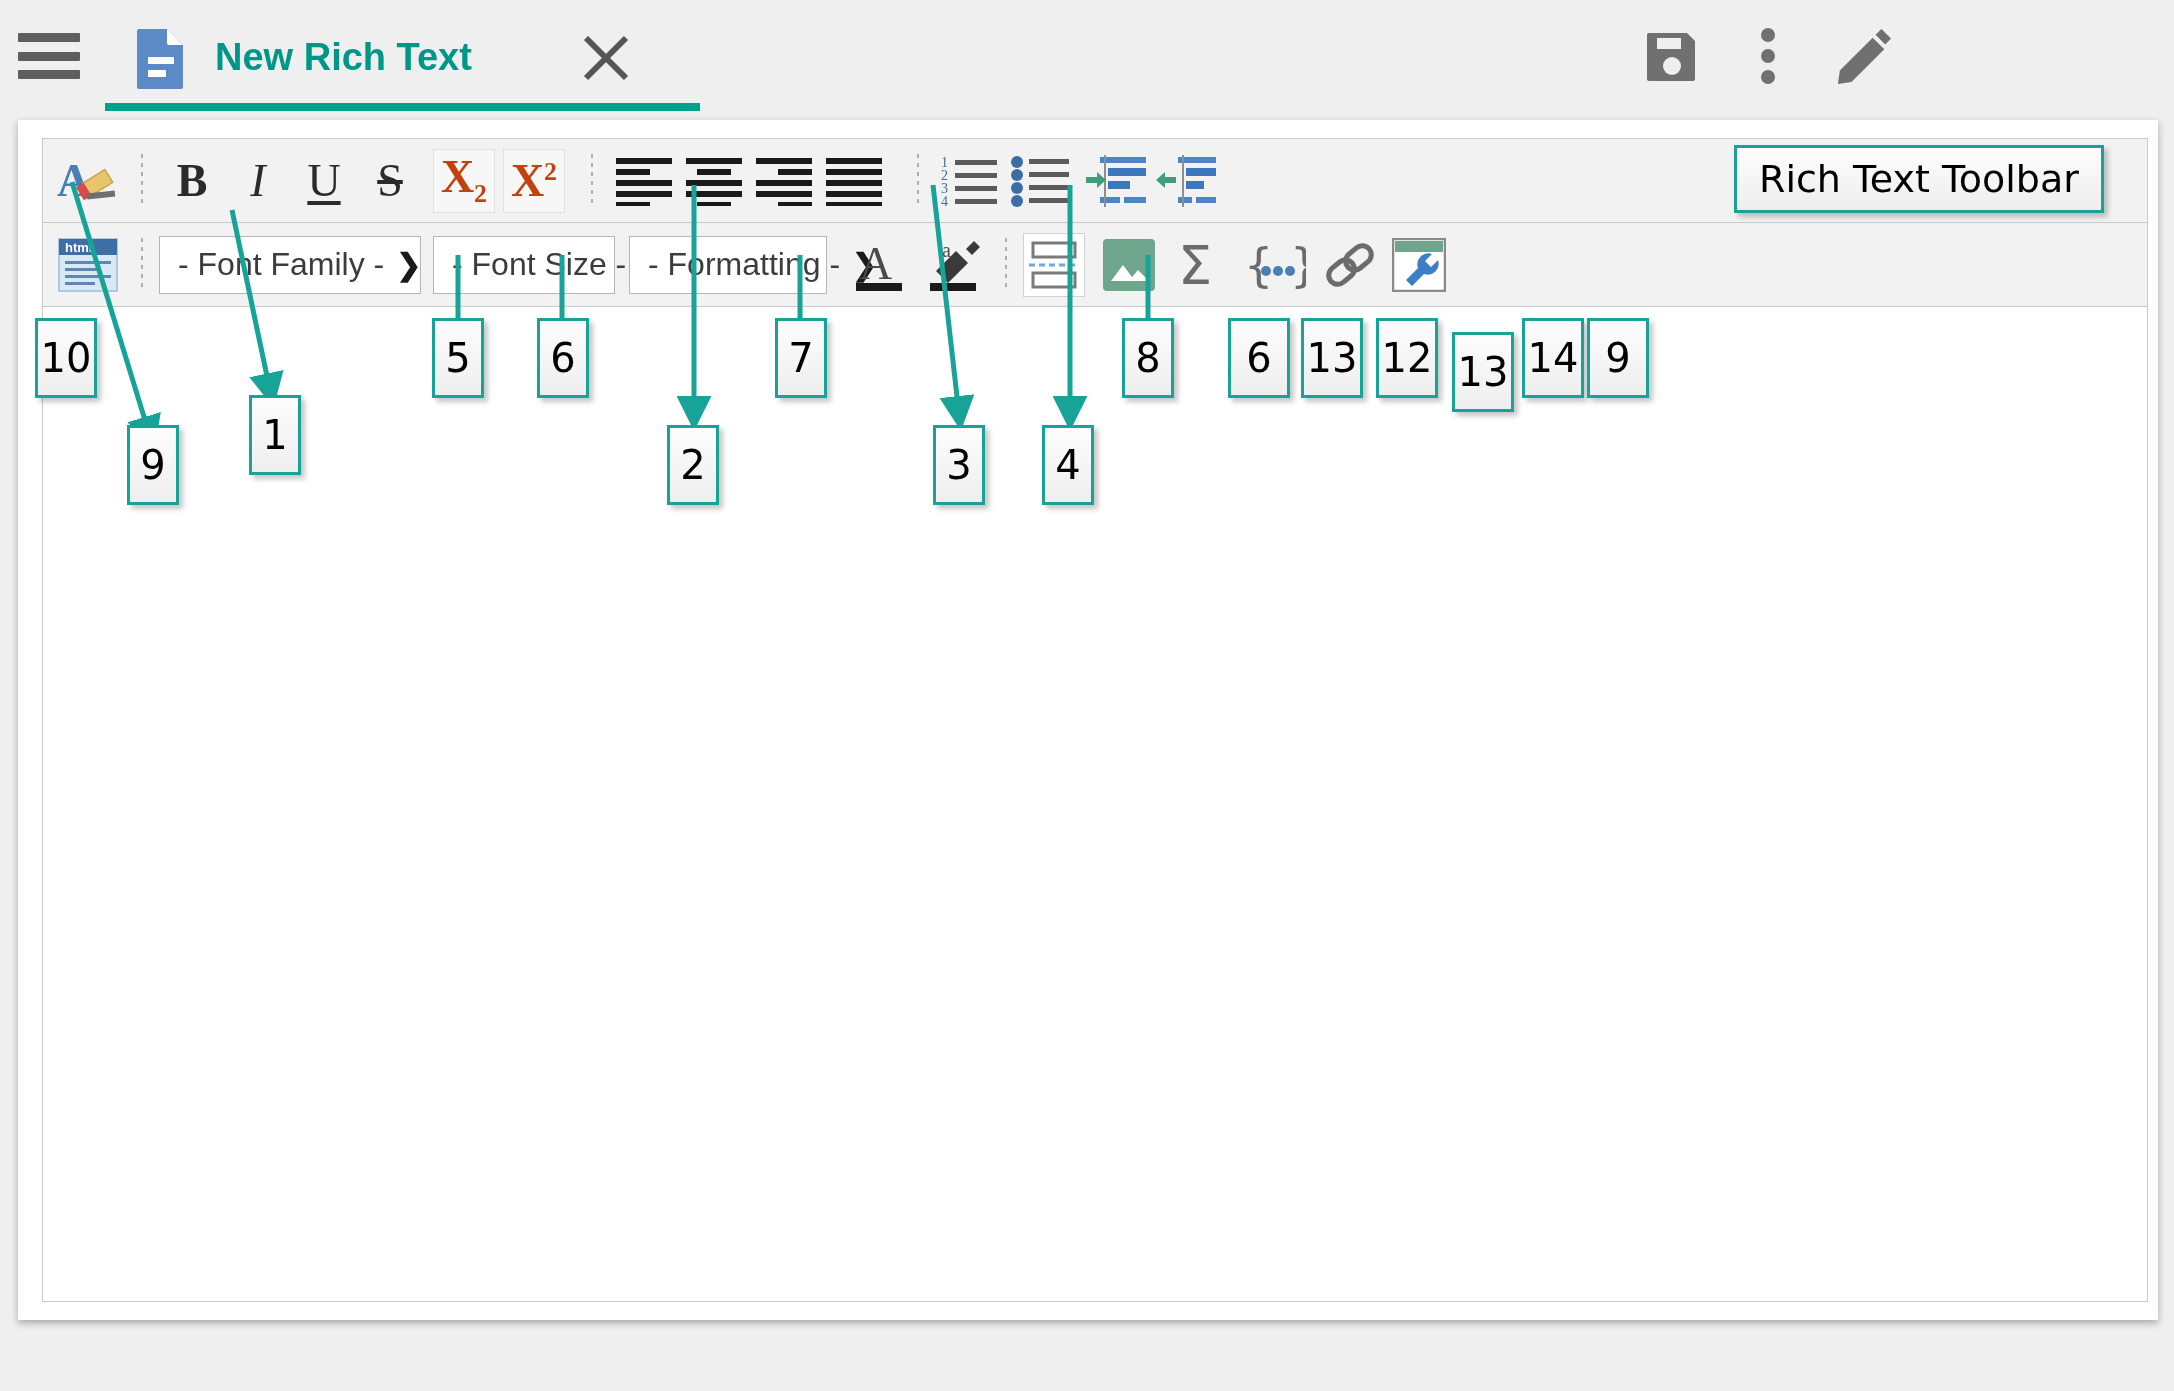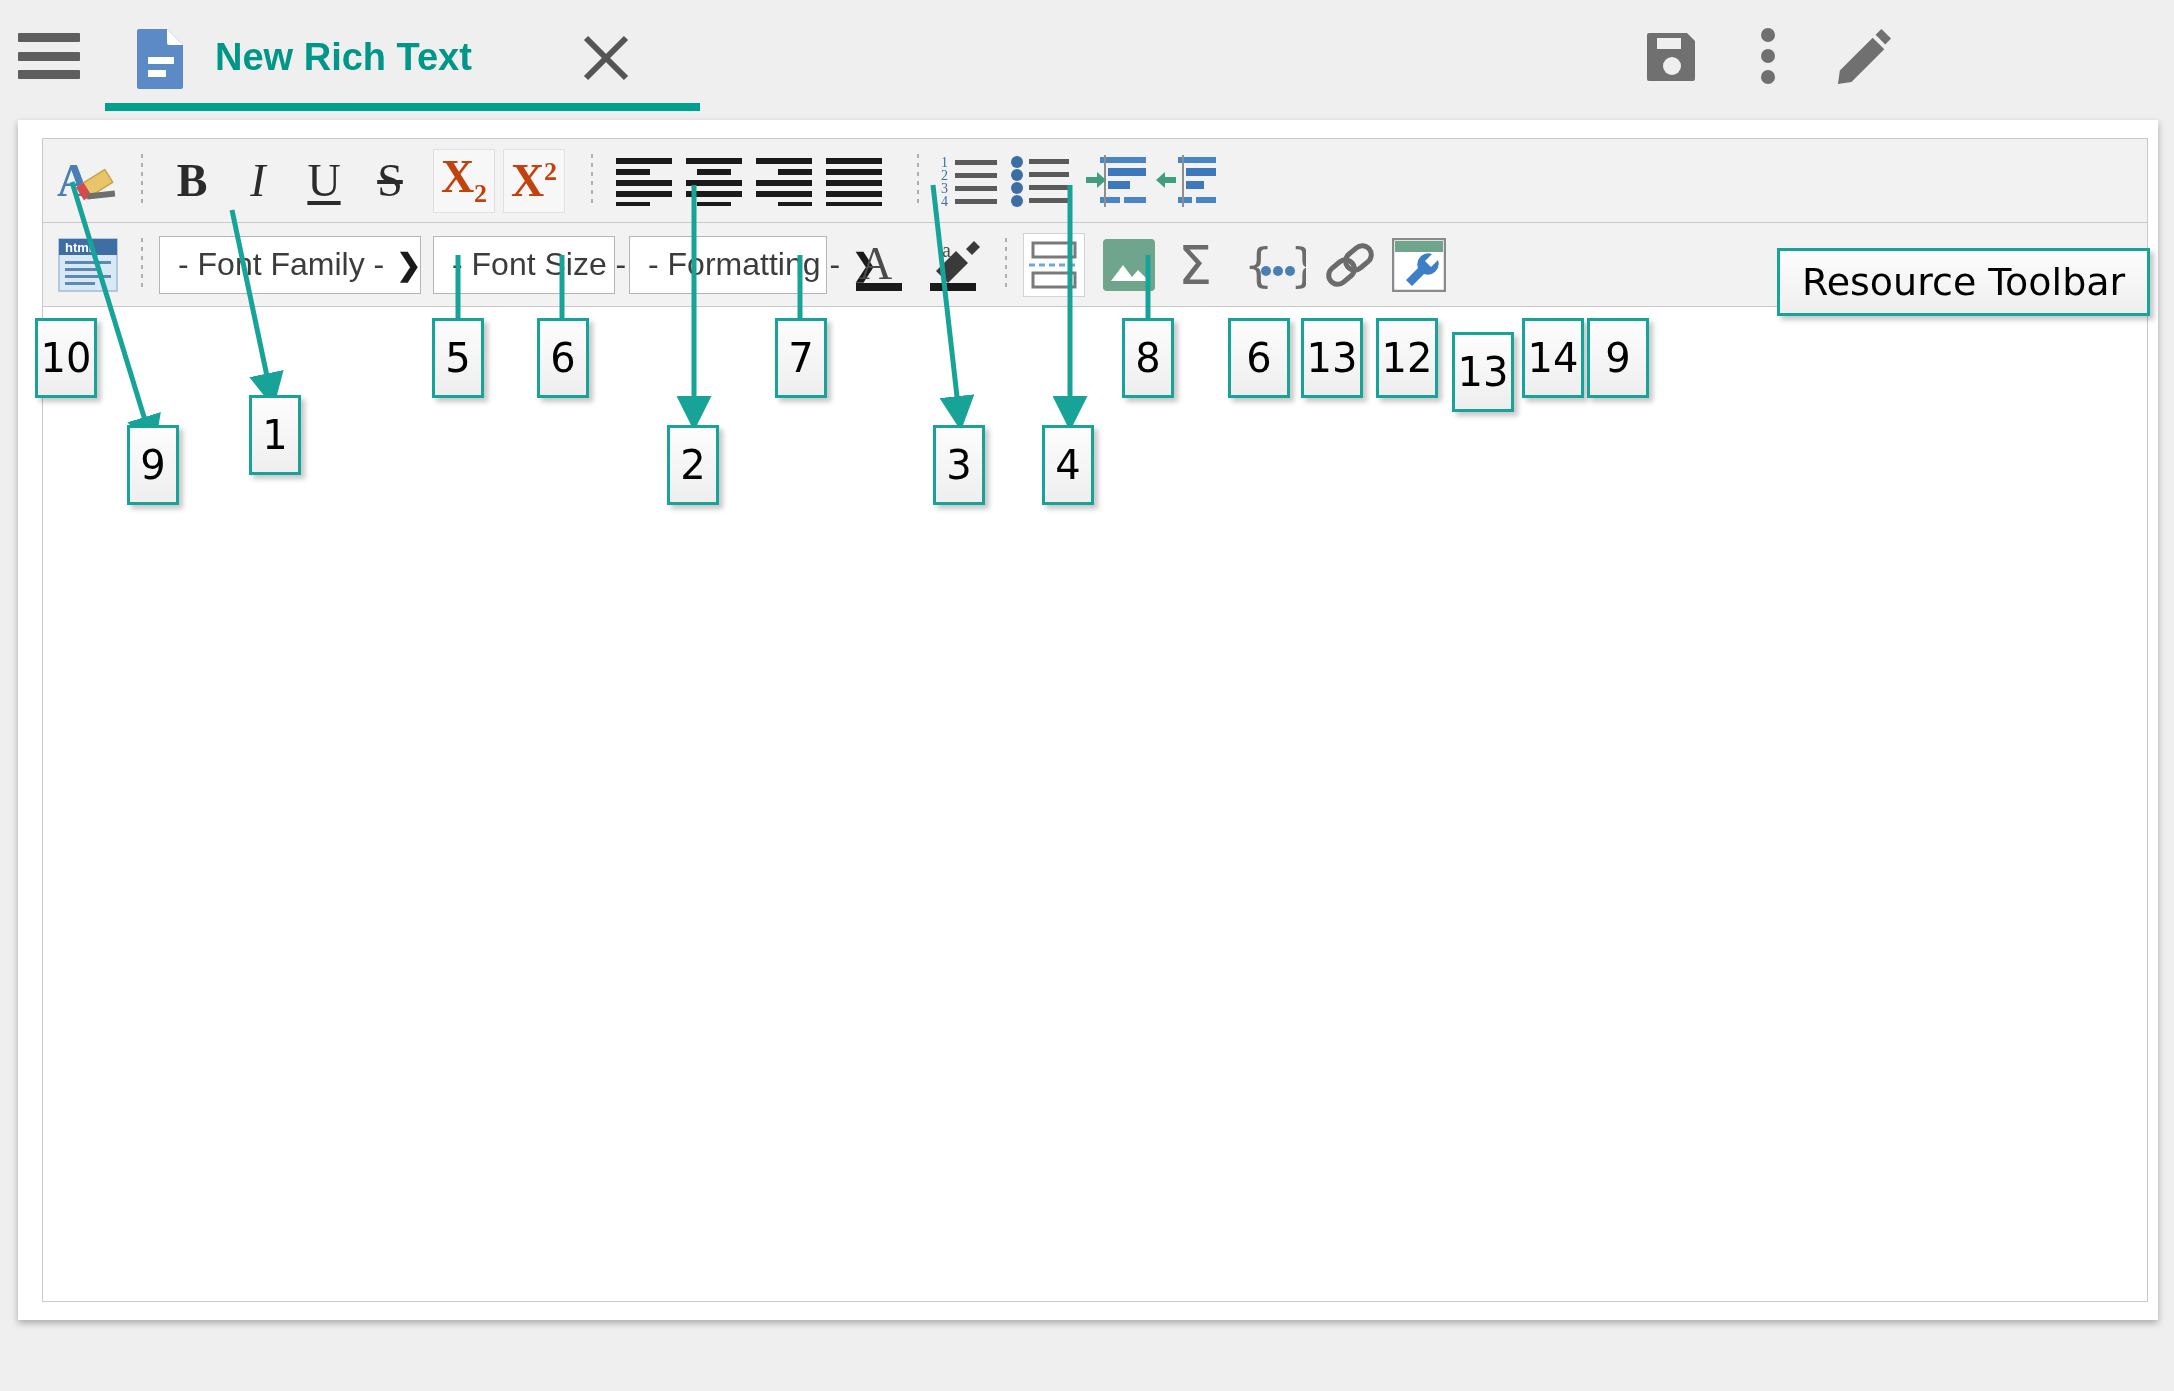--- a/index.html
+++ b/index.html
@@ -427,21 +427,21 @@
 
     <path d="M458 255 L458 325" stroke="#17a398" stroke-width="5" fill="none"></path>
 
     <path d="M562 255 L562 325" stroke="#17a398" stroke-width="5" fill="none"></path>
 
     <path d="M800 255 L800 325" stroke="#17a398" stroke-width="5" fill="none"></path>
 
     <path d="M1148 255 L1148 325" stroke="#17a398" stroke-width="5" fill="none"></path>
   </svg>
 
-  <div class="ann ann-label" style="left:1777px; top:248px;">Resource Toolbar</div>
+  <div class="ann ann-label" style="left:1734px; top:145px;">Rich Text Toolbar</div>
 
   <div class="ann ann-num wide" style="left:35px;  top:318px;">10</div>
   <div class="ann ann-num" style="left:127px; top:425px;">9</div>
   <div class="ann ann-num" style="left:249px; top:395px;">1</div>
   <div class="ann ann-num" style="left:432px; top:318px;">5</div>
   <div class="ann ann-num" style="left:537px; top:318px;">6</div>
   <div class="ann ann-num" style="left:667px; top:425px;">2</div>
   <div class="ann ann-num" style="left:775px; top:318px;">7</div>
   <div class="ann ann-num" style="left:933px; top:425px;">3</div>
   <div class="ann ann-num" style="left:1042px;top:425px;">4</div>

